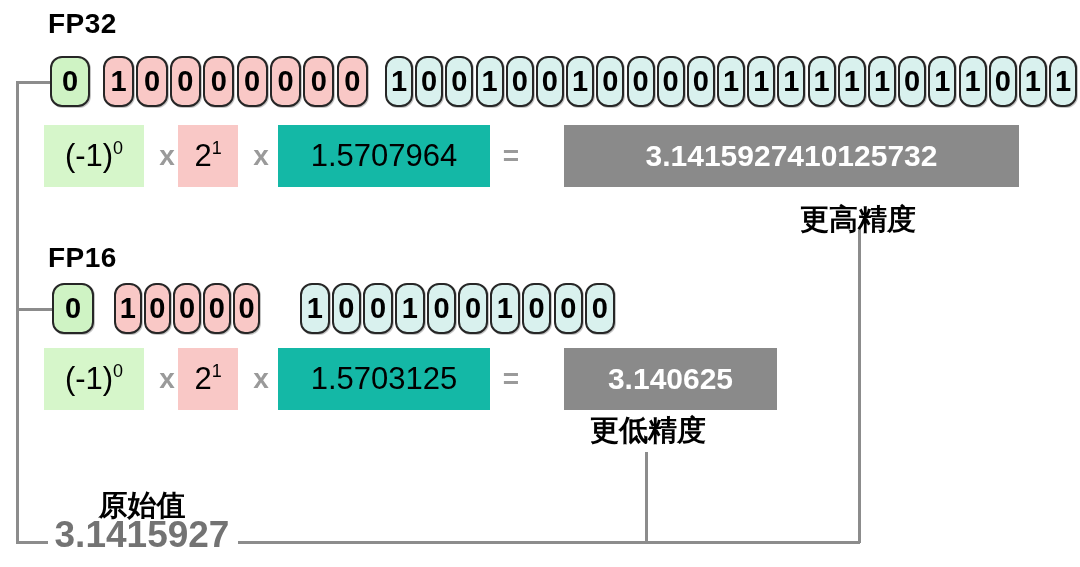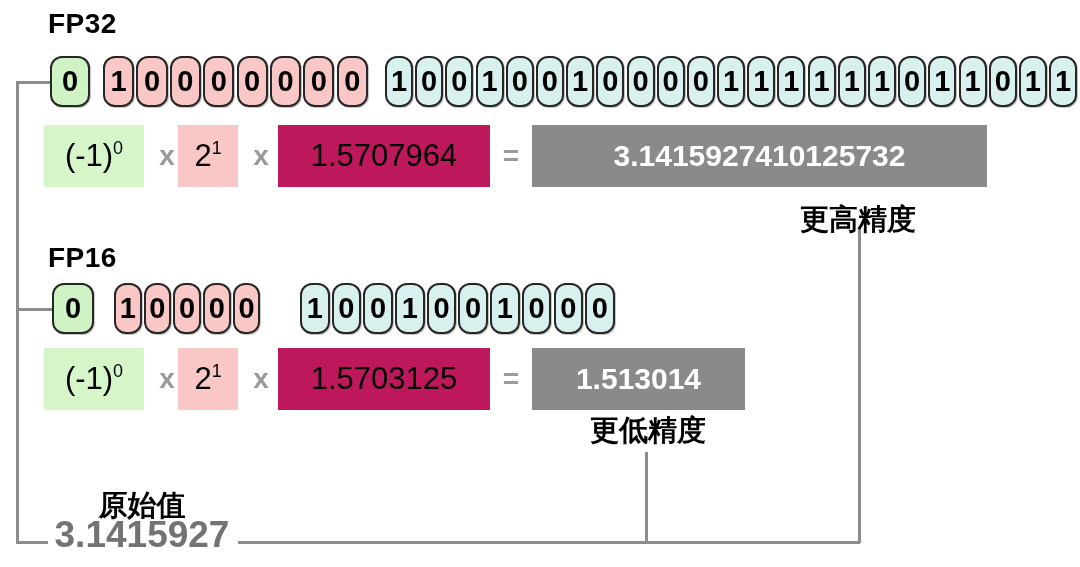--- a/index.html
+++ b/index.html
@@ -32,22 +32,22 @@
   .bit.sign16   { width:42px;   background:#cff3c4; }
   .bit.exp16    { width:27.5px; background:#f9c8c6; }
   .bit.man16    { width:29.5px; background:#d9f1ee; }
   
   .fbox {
     position:absolute; height:62px; display:flex; align-items:center;
     justify-content:center; font-size:31px; color:#000;
   }
   .fbox.green { background:#d6f6ca; }
   .fbox.pink  { background:#f9c8c6; }
-  .fbox.cyan  { background:#be185d; }
-  .fbox.grayres { background:#8a8a8a; color:#ffffff; font-weight:bold; font-size:30px; }
+  .fbox.cyan  { background:#14b8a6; }
+  .fbox.grayres { background:#8a8a8a; color:#ffffff; font-weight:bold; font-size:30px;margin-left:32px; }
   .fbox sup { font-size:0.58em; line-height:1; transform:translateY(-0.45em); display:inline-block; }
   .op {
     position:absolute; height:62px; display:flex; align-items:center;
     justify-content:center; color:#9a9a9a; font-size:28px; font-weight:bold;
   }
   
   .plabel {
     position:absolute; font-weight:bold; color:#000; font-size:29px;
     text-align:center;
   }
@@ -156,20 +156,20 @@
       <sup>0</sup>
   </div>
   <div class="op" style="left:152px; top:348px; width:30px;">x</div>
   <div class="fbox pink" style="left:178px; top:348px; width:60px;">
     <span>2</span>
       <sup>1</sup>
   </div>
   <div class="op" style="left:246px; top:348px; width:30px;">x</div>
   <div class="fbox cyan" style="left:278px; top:348px; width:212px;">1.5703125</div>
   <div class="op" style="left:494px; top:348px; width:34px;">=</div>
-  <div class="fbox grayres" style="left:532px; top:348px; width:213px;">1.513014</div>
+  <div class="fbox grayres" style="left:532px; top:348px; width:213px;">3.140625</div>
 
   <div class="plabel" style="left:42px; top:486px; width:200px;">原始值</div>
 
   <div class="plabel" style="left:548px; top:411px; width:200px;">更低精度</div>
   <div class="origval" style="left:42px; top:514px; width:200px;">3.1415927</div>
 
 </div>
 
 </body></html>

